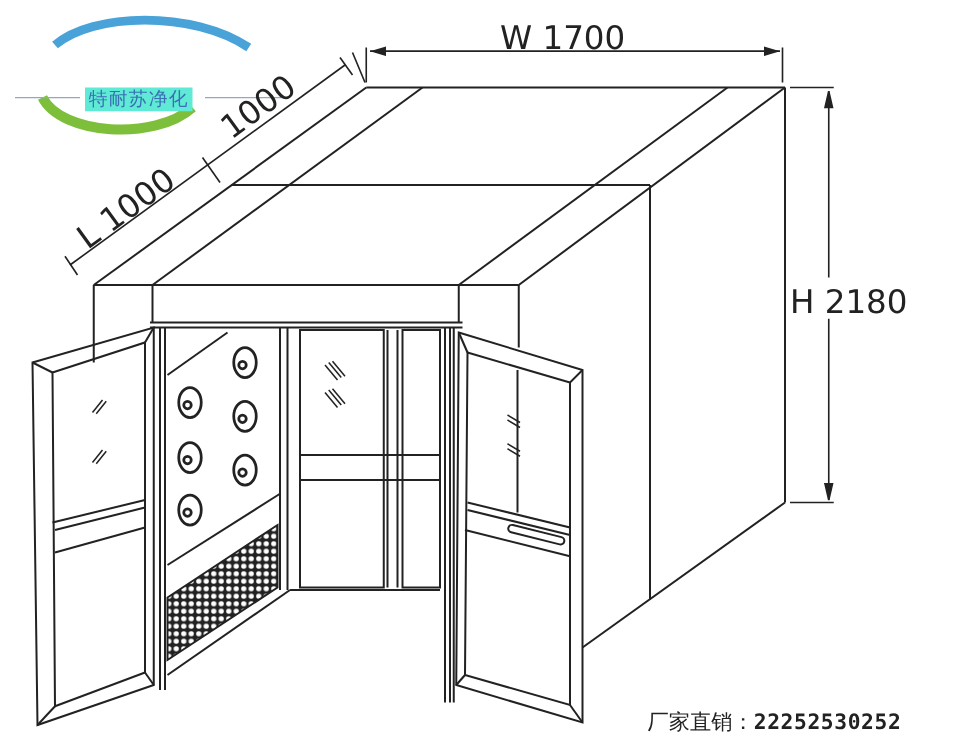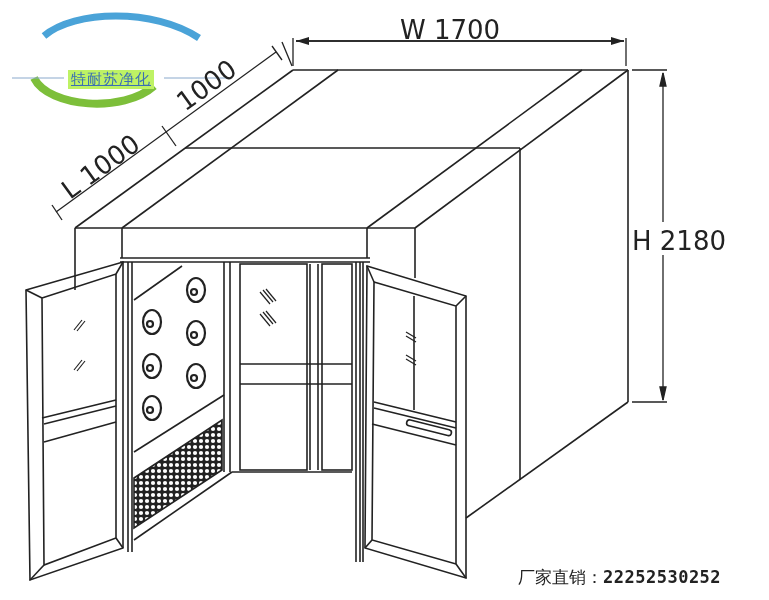--- a/index.html
+++ b/index.html
@@ -1,20 +1,20 @@
 <!DOCTYPE html>
 <html><head>
 <meta charset="utf-8">
 <style>
   html, body { margin:0; padding:0; background:#ffffff; }
   body { width:769px; height:600px; position:relative; overflow:hidden; font-family:"DejaVu Sans", sans-serif; }
   #canvas { position:absolute; left:0; top:0; }
   .logo { position:absolute; left:4px; top:8px; width:230px; height:100px; }
   .logo-text { position:absolute; left:8px; top:22px; font-family:"DejaVu Sans", sans-serif; font-weight:bold; font-style:italic; font-size:33px; letter-spacing:1px; color:#3a6fb4; }
-  .logo-sub { position:absolute; left:64px; top:62px; font-size:15px; color:#3a6fb4; letter-spacing:1px; background:#bef264; padding:0 3px;text-decoration:underline; }
+  .logo-sub { position:absolute; left:64px; top:62px; font-size:15px; color:#3a6fb4; letter-spacing:1px; background:#5eead4; padding:0 3px; }
   .contact { position:absolute; left:518px; top:566px; font-size:17px; color:#222; font-family:"DejaVu Sans", sans-serif; }
   .contact .num { font-family:"DejaVu Sans Mono", monospace; font-weight:bold; letter-spacing:0.5px; }
   .dim { font-family:"DejaVu Sans", sans-serif; font-size:26px; fill:#222; }
 </style>
 </head>
 <body>
 
 <div class="logo">
   <svg width="230" height="100" style="position:absolute;left:0;top:0">
     <path d="M40,28 C70,2 150,0 195,30" stroke="#4aa3d8" stroke-width="7" fill="none"></path>

